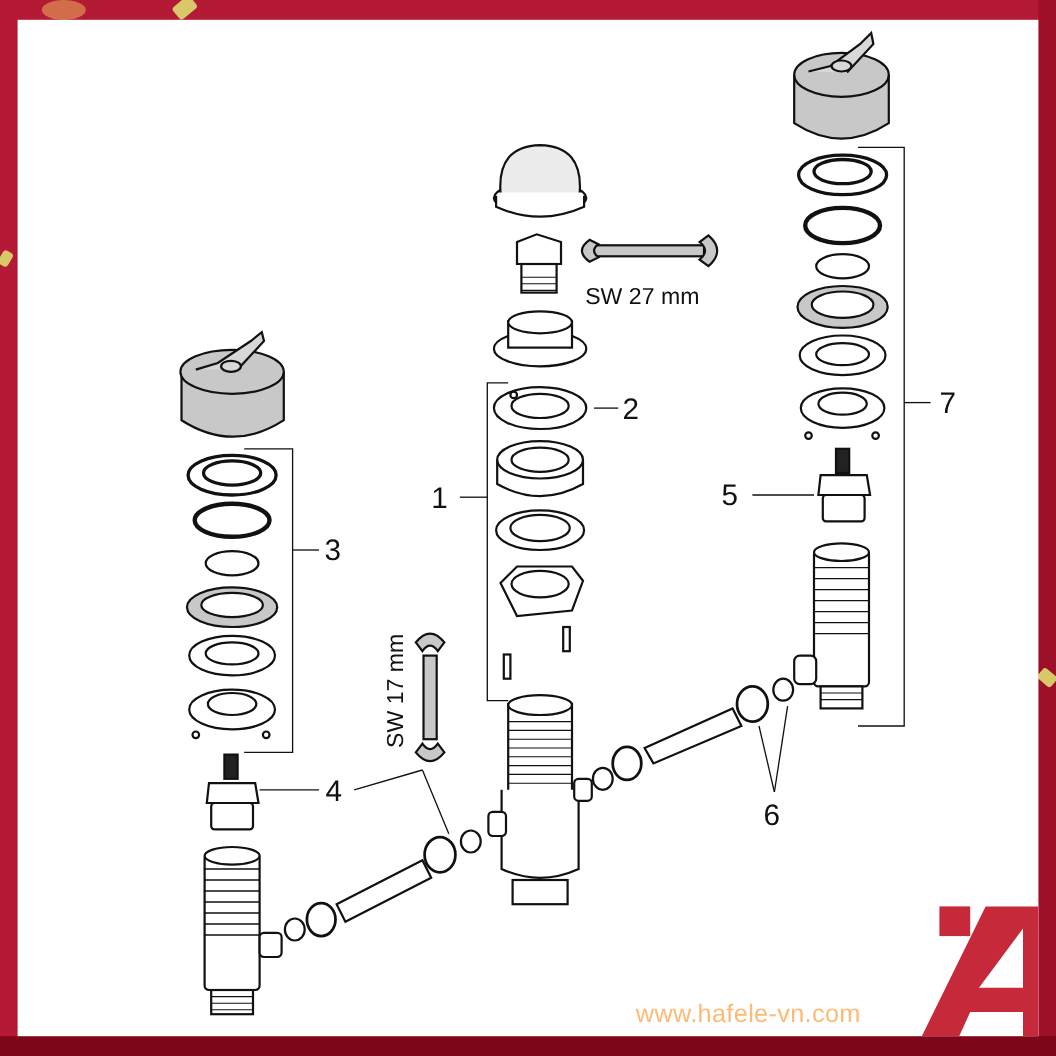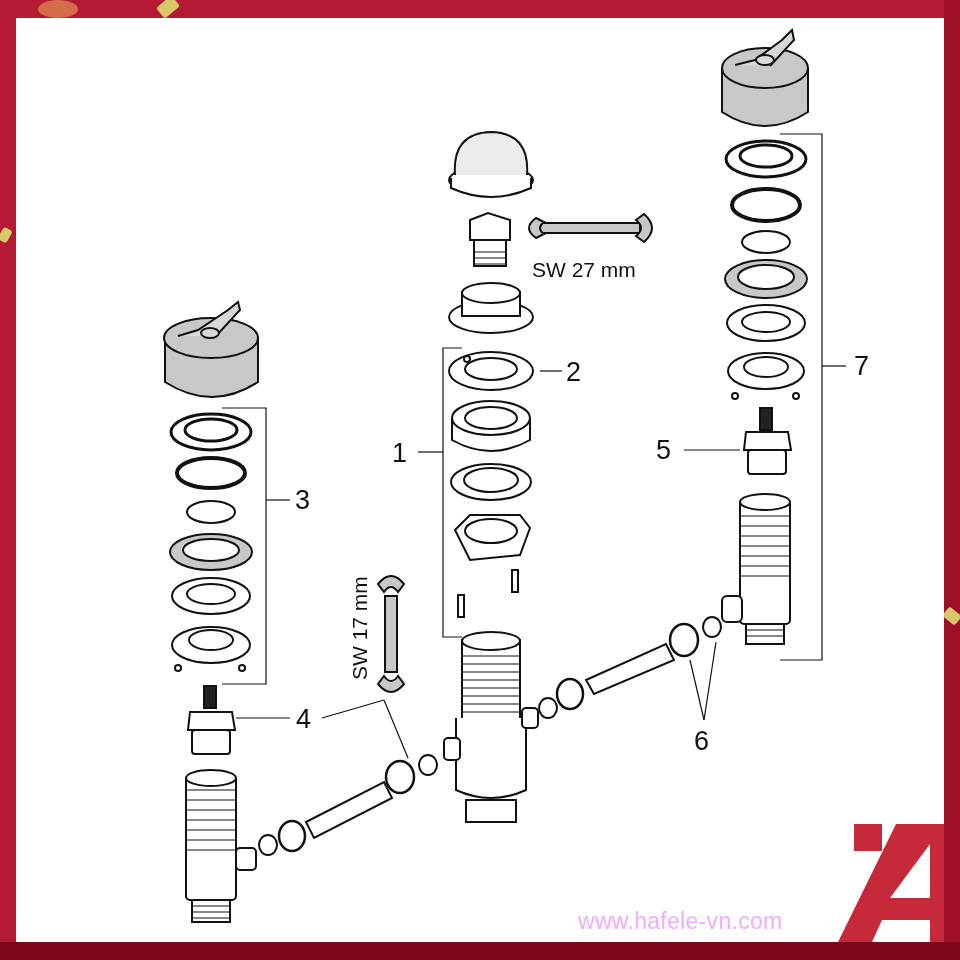--- a/index.html
+++ b/index.html
@@ -6,21 +6,21 @@
   body{width:960px;height:960px;position:relative;overflow:hidden;background:#b51a35;font-family:"Liberation Sans",sans-serif;}
   .frame{position:absolute;left:0;top:0;width:960px;height:960px;background:#b51a35;}
   .frame-bottom{position:absolute;left:0;top:942px;width:960px;height:18px;background:#7d0619;}
   .frame-right{position:absolute;left:944px;top:0;width:16px;height:960px;background:#9e0f28;}
   .panel{position:absolute;left:16px;top:18px;width:928px;height:924px;background:#ffffff;}
   .confetti{position:absolute;background:#d9c86a;border-radius:3px;}
   svg.diagram{position:absolute;left:0;top:0;}
   .lbl{position:absolute;font-size:27px;color:#111;line-height:1;}
   .tool-lbl{position:absolute;font-size:21px;color:#111;line-height:1;white-space:nowrap;}
   .tool-lbl.vert{transform:rotate(-90deg);transform-origin:left top;}
-  .url{position:absolute;left:578px;top:908px;font-size:23px;color:#f0abfc;letter-spacing:0.3px;}
+  .url{position:absolute;left:578px;top:908px;font-size:23px;color:#fdba74;letter-spacing:0.3px;}
   .logo{position:absolute;left:838px;top:822px;width:106px;height:120px;}
 </style>
 </head>
 <body>
 
 <div class="frame"></div>
 <div class="frame-right"></div>
 <div class="frame-bottom"></div>
 
 <div class="confetti" style="left:158px;top:0;width:20px;height:14px;transform:rotate(-40deg);"></div>

